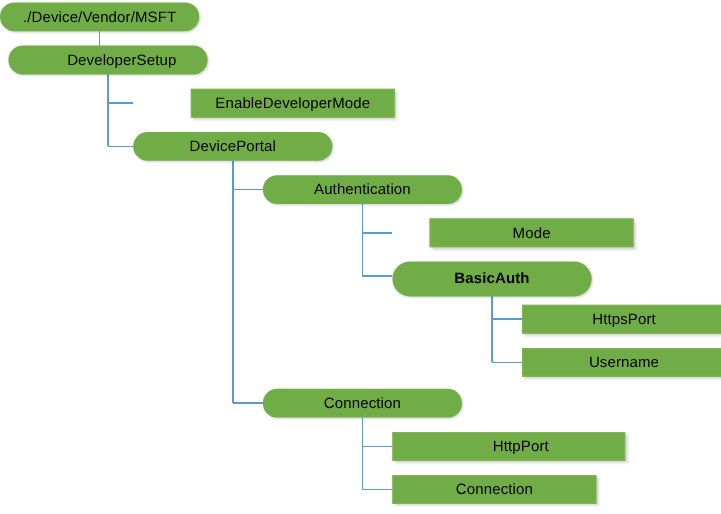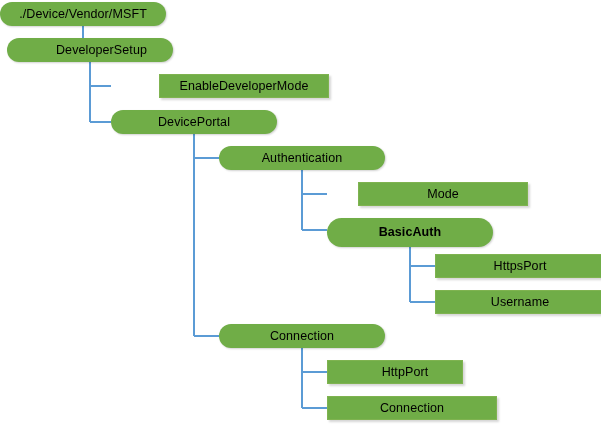--- a/index.html
+++ b/index.html
@@ -127,20 +127,20 @@
       </div>
       <div class="node rect" style="left: 435px; top: 254px; width: 170px; height: 24px;">
         <span class="node-label">HttpsPort</span>
       </div>
       <div class="node rect" style="left: 435px; top: 290px; width: 170px; height: 24px;">
         <span class="node-label">Username</span>
       </div>
       <div class="node pill" style="left: 219px; top: 324px; width: 166px; height: 24px;">
         <span class="node-label">Connection</span>
       </div>
-      <div class="node rect" style="left: 327px; top: 360px; width: 136px; height: 24px; padding-left: 20px;">
+      <div class="node rect" style="left: 327px; top: 360px; width: 194px; height: 24px; padding-left: 20px;">
         <span class="node-label">HttpPort</span>
       </div>
       <div class="node rect" style="left: 327px; top: 396px; width: 170px; height: 24px;">
         <span class="node-label">Connection</span>
       </div>
     </div>
 </div>
 
 </body></html>

